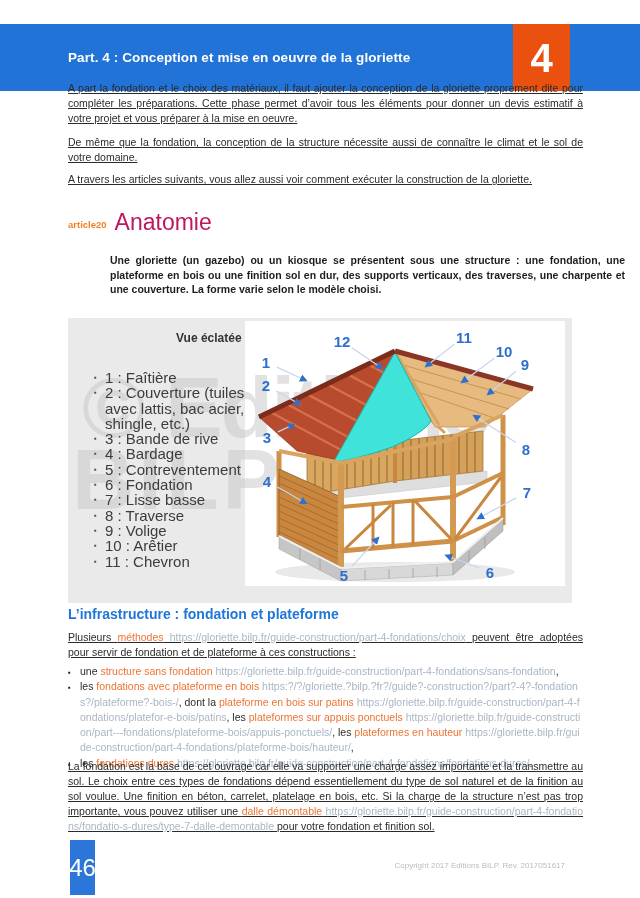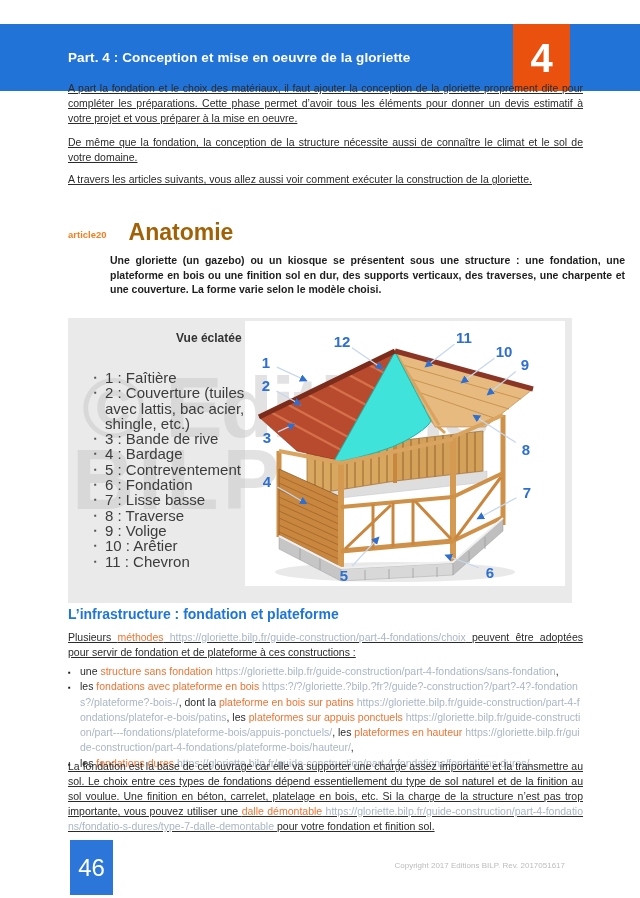--- a/index.html
+++ b/index.html
@@ -14,23 +14,23 @@
   .part-box{position:absolute;left:513px;top:0;width:57px;height:67px;background:#ea500e;
     display:flex;align-items:center;justify-content:center;}
   .part-box span{color:#ffffff;font-weight:bold;font-size:40px;line-height:1;}
   
   .para{position:absolute;left:68px;width:515px;font-size:10.5px;line-height:15px;
     text-align:justify;color:#2b2b2b;text-decoration:underline;}
   .seg-link{color:#ed7434;}
   .seg-url{color:#a9b6c4;word-break:break-all;}
   .seg-text{color:#2b2b2b;}
   
-  .article-head{position:absolute;left:68px;top:221px;display:flex;align-items:flex-end;}
+  .article-head{position:absolute;left:68px;top:211px;display:flex;align-items:flex-end;}
   .article-tag{color:#f57e20;font-weight:bold;font-size:9.5px;padding-bottom:4px;}
-  .article-title{color:#a16207;font-weight:bold;font-size:23px;line-height:1;margin-left:22px;}
+  .article-title{color:#be185d;font-weight:normal;font-size:23px;line-height:1;margin-left:8px;}
   .lead{position:absolute;left:68px;top:253px;width:515px;font-size:10.5px;line-height:14.5px;
     font-weight:bold;text-align:justify;color:#1d1d1d;margin-left:42px;}
   
   .figure{position:absolute;left:68px;top:318px;width:504px;height:285px;background:#eaeaea;overflow:hidden;}
   .img-panel{position:absolute;left:177px;top:3px;width:320px;height:265px;background:#ffffff;}
   .watermark{position:absolute;color:#c7c7c7;opacity:.5;font-weight:bold;line-height:1;
     font-family:"Liberation Sans",sans-serif;white-space:nowrap;z-index:2;pointer-events:none;}
   .wm1{left:14px;top:46px;font-size:86px;letter-spacing:-2px;}
   .wm2{left:4px;top:118px;font-size:86px;letter-spacing:4px;}
   .figure-title{position:absolute;left:108px;top:13px;font-weight:bold;font-size:12px;color:#333;z-index:3;}
@@ -42,21 +42,21 @@
   .callout-layer{position:absolute;left:0;top:0;width:320px;height:265px;z-index:4;pointer-events:none;}
   .callout{position:absolute;transform:translate(-50%,-50%);font-weight:bold;font-size:15px;
     color:#2e6fd0;line-height:1;}
   
   .section-heading{position:absolute;left:68px;top:606px;font-weight:bold;font-size:14px;color:#1f76d8;}
   .bullets{position:absolute;left:68px;top:664px;width:515px;margin:0;padding:0;list-style:none;
     font-size:10.5px;line-height:15.3px;}
   .bullets li{position:relative;padding-left:12px;margin:0;}
   .bullets li::before{content:"▪";position:absolute;left:0;top:1px;font-size:8px;color:#1d1d1d;}
   
-  .page-box{position:absolute;left:70px;top:840px;width:43px;height:55px;background:#2b76d8;
+  .page-box{position:absolute;left:70px;top:840px;width:25px;height:55px;background:#2b76d8;
     display:flex;align-items:center;justify-content:center;}
   .page-box span{color:#ffffff;font-size:24px;line-height:1;}
   .copyright{position:absolute;top:861px;right:75px;font-size:8px;color:#bcbcbc;}
 </style>
 </head>
 <body>
 
 <div class="header-bar">
   <div class="header-title">Part. 4 : Conception et mise en oeuvre de la gloriette</div>
   <div class="part-box">

